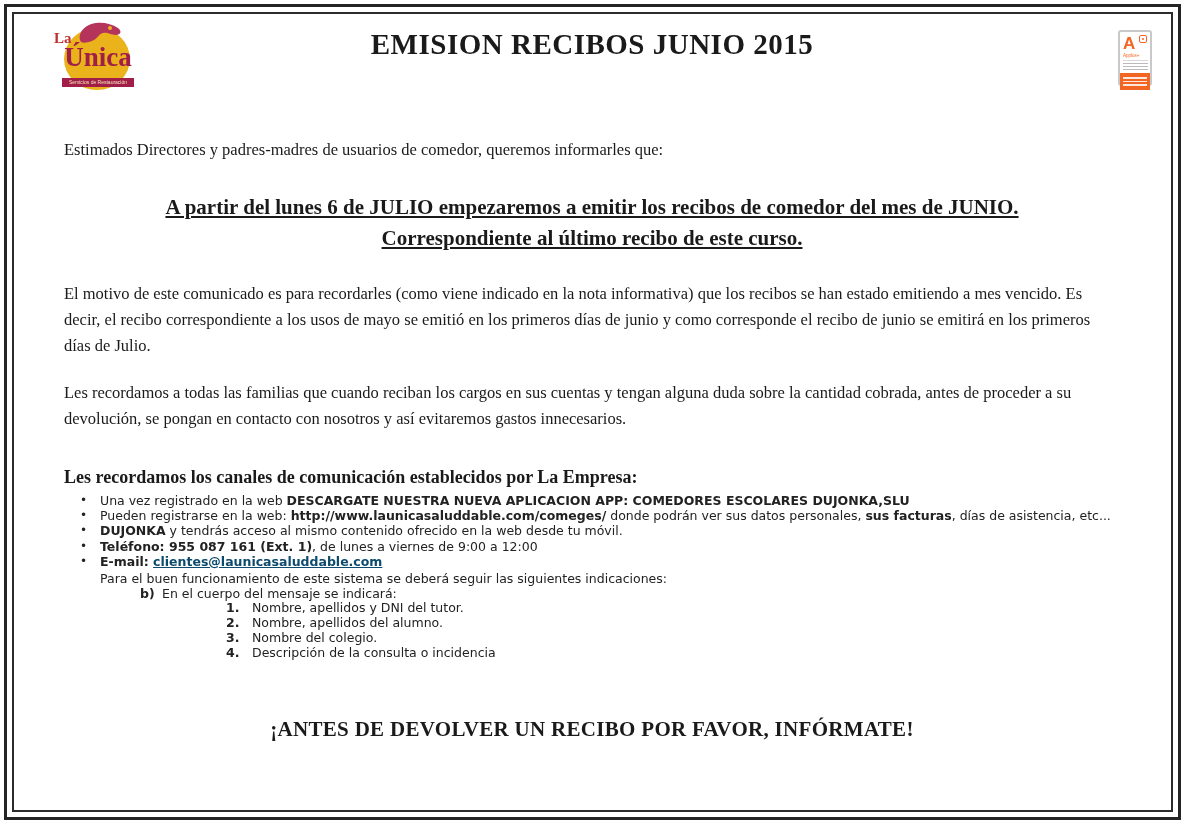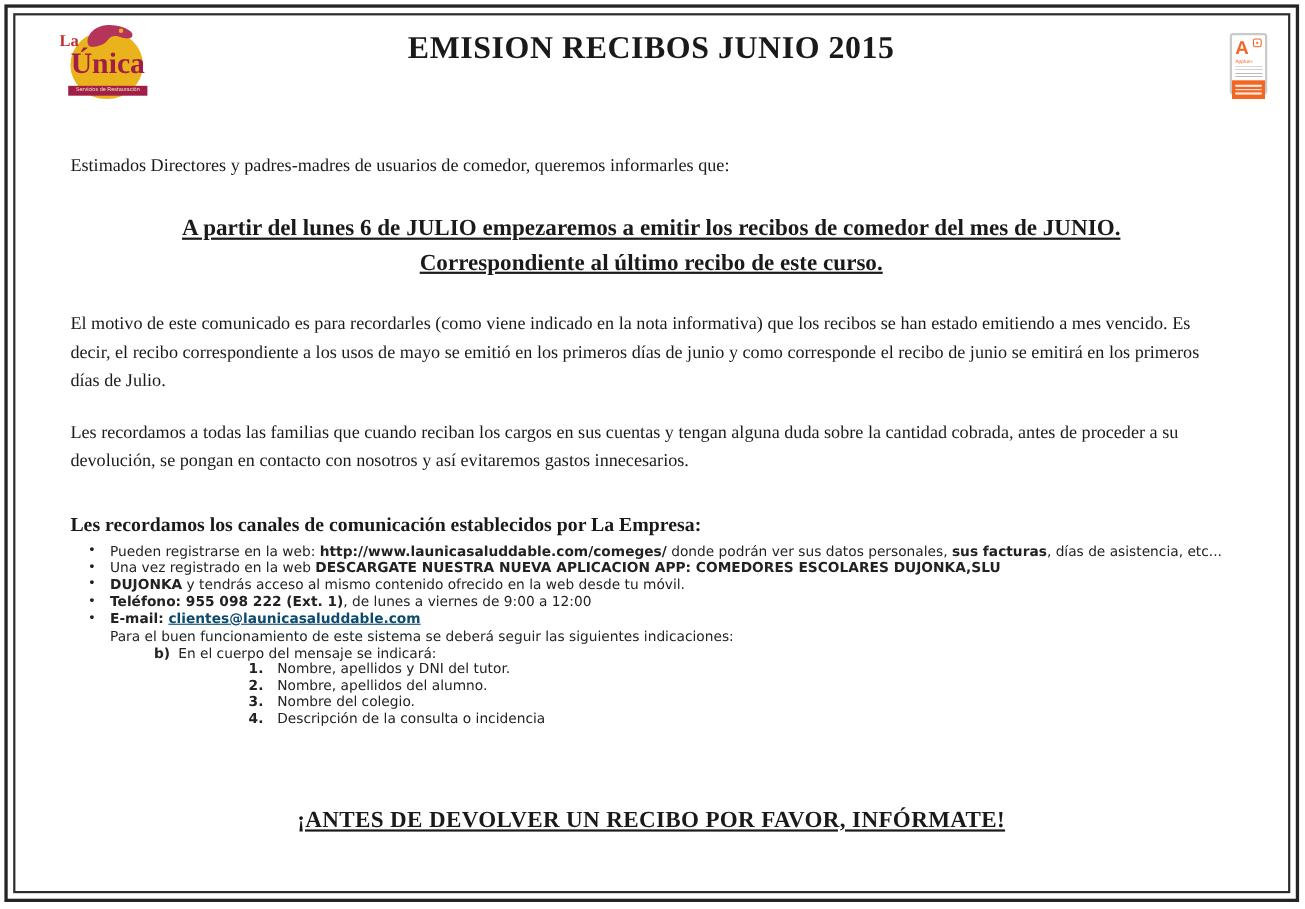--- a/index.html
+++ b/index.html
@@ -110,22 +110,22 @@
   .link { color: #0c4a6e; text-decoration: underline; font-weight: bold; cursor: pointer; }
 
   .instr { font-size: 12.5px; color: #222; }
   .instr-intro { margin-top: 2px; padding-left: 36px; line-height: 15.2px; }
   .lettered { padding-left: 76px; line-height: 15.2px; }
   .lettered .lbl { font-weight: bold; display: inline-block; width: 22px; }
   .numbered { padding-left: 162px; line-height: 14.8px; }
   .numbered .num { font-weight: bold; display: inline-block; width: 26px; }
 
   .footer-line {
-    margin-top: 72px; text-align: center; font-weight: bold; font-size: 21px;
-    text-decoration: underline; letter-spacing: .3px;
+    margin-top: 56px; text-align: center; font-weight: bold; font-size: 21px;
+    letter-spacing: .3px;
   }
 </style>
 </head>
 <body>
 
 <div class="frame-outer"></div>
 <div class="frame-inner"></div>
 
 <div class="content">
 
@@ -168,24 +168,24 @@
       <div class="hl">Correspondiente al último recibo de este curso.</div>
     </div>
 
     <p class="para">El motivo de este comunicado es para recordarles (como viene indicado en la nota informativa) que los recibos se han estado emitiendo a mes vencido. Es decir, el recibo correspondiente a los usos de mayo se emitió en los primeros días de junio y como corresponde el recibo de junio se emitirá en los primeros días de Julio.</p>
 
     <p class="para">Les recordamos a todas las familias que cuando reciban los cargos en sus cuentas y tengan alguna duda sobre la cantidad cobrada, antes de proceder a su devolución, se pongan en contacto con nosotros y así evitaremos gastos innecesarios.</p>
 
     <h2 class="channels-heading">Les recordamos los canales de comunicación establecidos por La Empresa:</h2>
 
     <ul class="bullets sans">
+      <li><span>Una vez registrado en la web  </span><span class="b">DESCARGATE NUESTRA NUEVA APLICACION APP: COMEDORES ESCOLARES DUJONKA,SLU</span></li>
       <li><span>Pueden registrarse en la  web: </span><span class="b">http://www.launicasaluddable.com/comeges/</span><span> donde podrán ver sus datos personales, </span><span class="b">sus facturas</span><span>, días de asistencia, etc...</span></li>
-      <li><span>Una vez registrado en la web  </span><span class="b">DESCARGATE NUESTRA NUEVA APLICACION APP: COMEDORES ESCOLARES DUJONKA,SLU</span></li>
       <li><span class="b">DUJONKA</span><span> y tendrás acceso al mismo contenido ofrecido en la web desde tu móvil.</span></li>
-      <li><span class="b">Teléfono: 955 098 222 (Ext. 1)</span><span>, de lunes a viernes de 9:00 a 12:00</span></li>
+      <li><span class="b">Teléfono: 955 087 161 (Ext. 1)</span><span>, de lunes a viernes de 9:00 a 12:00</span></li>
       <li><span class="b">E-mail: </span><span class="b link">clientes@launicasaluddable.com</span></li>
     </ul>
 
     <div class="instr sans">
       <p class="instr-intro">Para el buen funcionamiento de este sistema se deberá seguir las siguientes indicaciones:</p>
 
       <div class="lettered">
         <span class="lbl">b)</span><span>En el cuerpo del mensaje se indicará:</span>
       </div>
 

